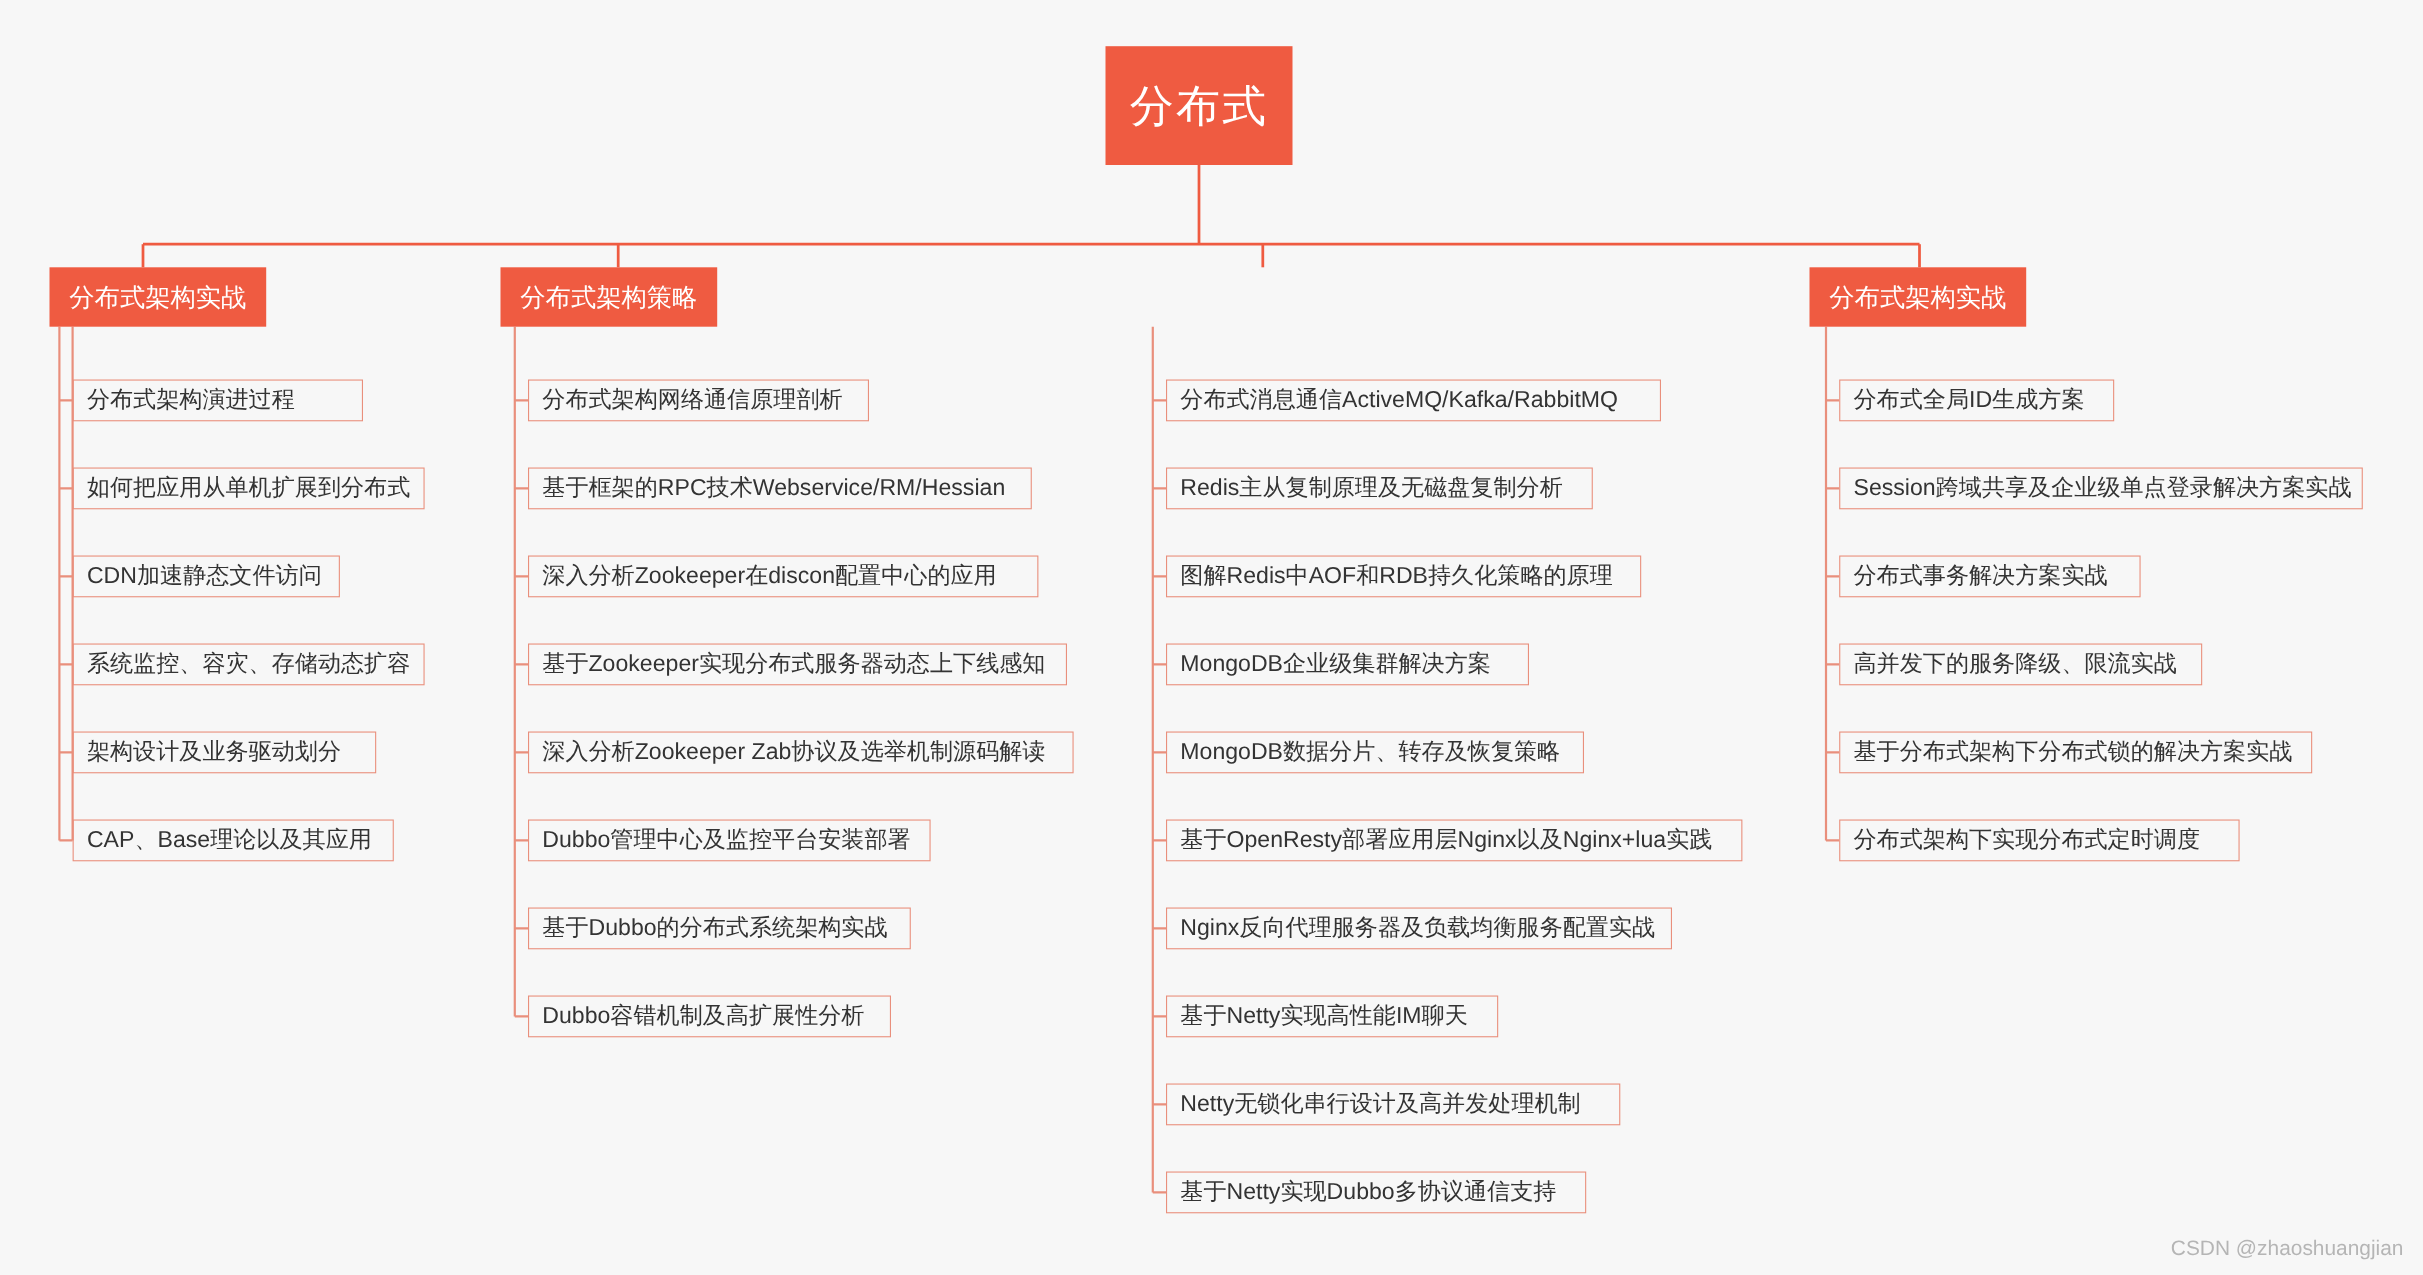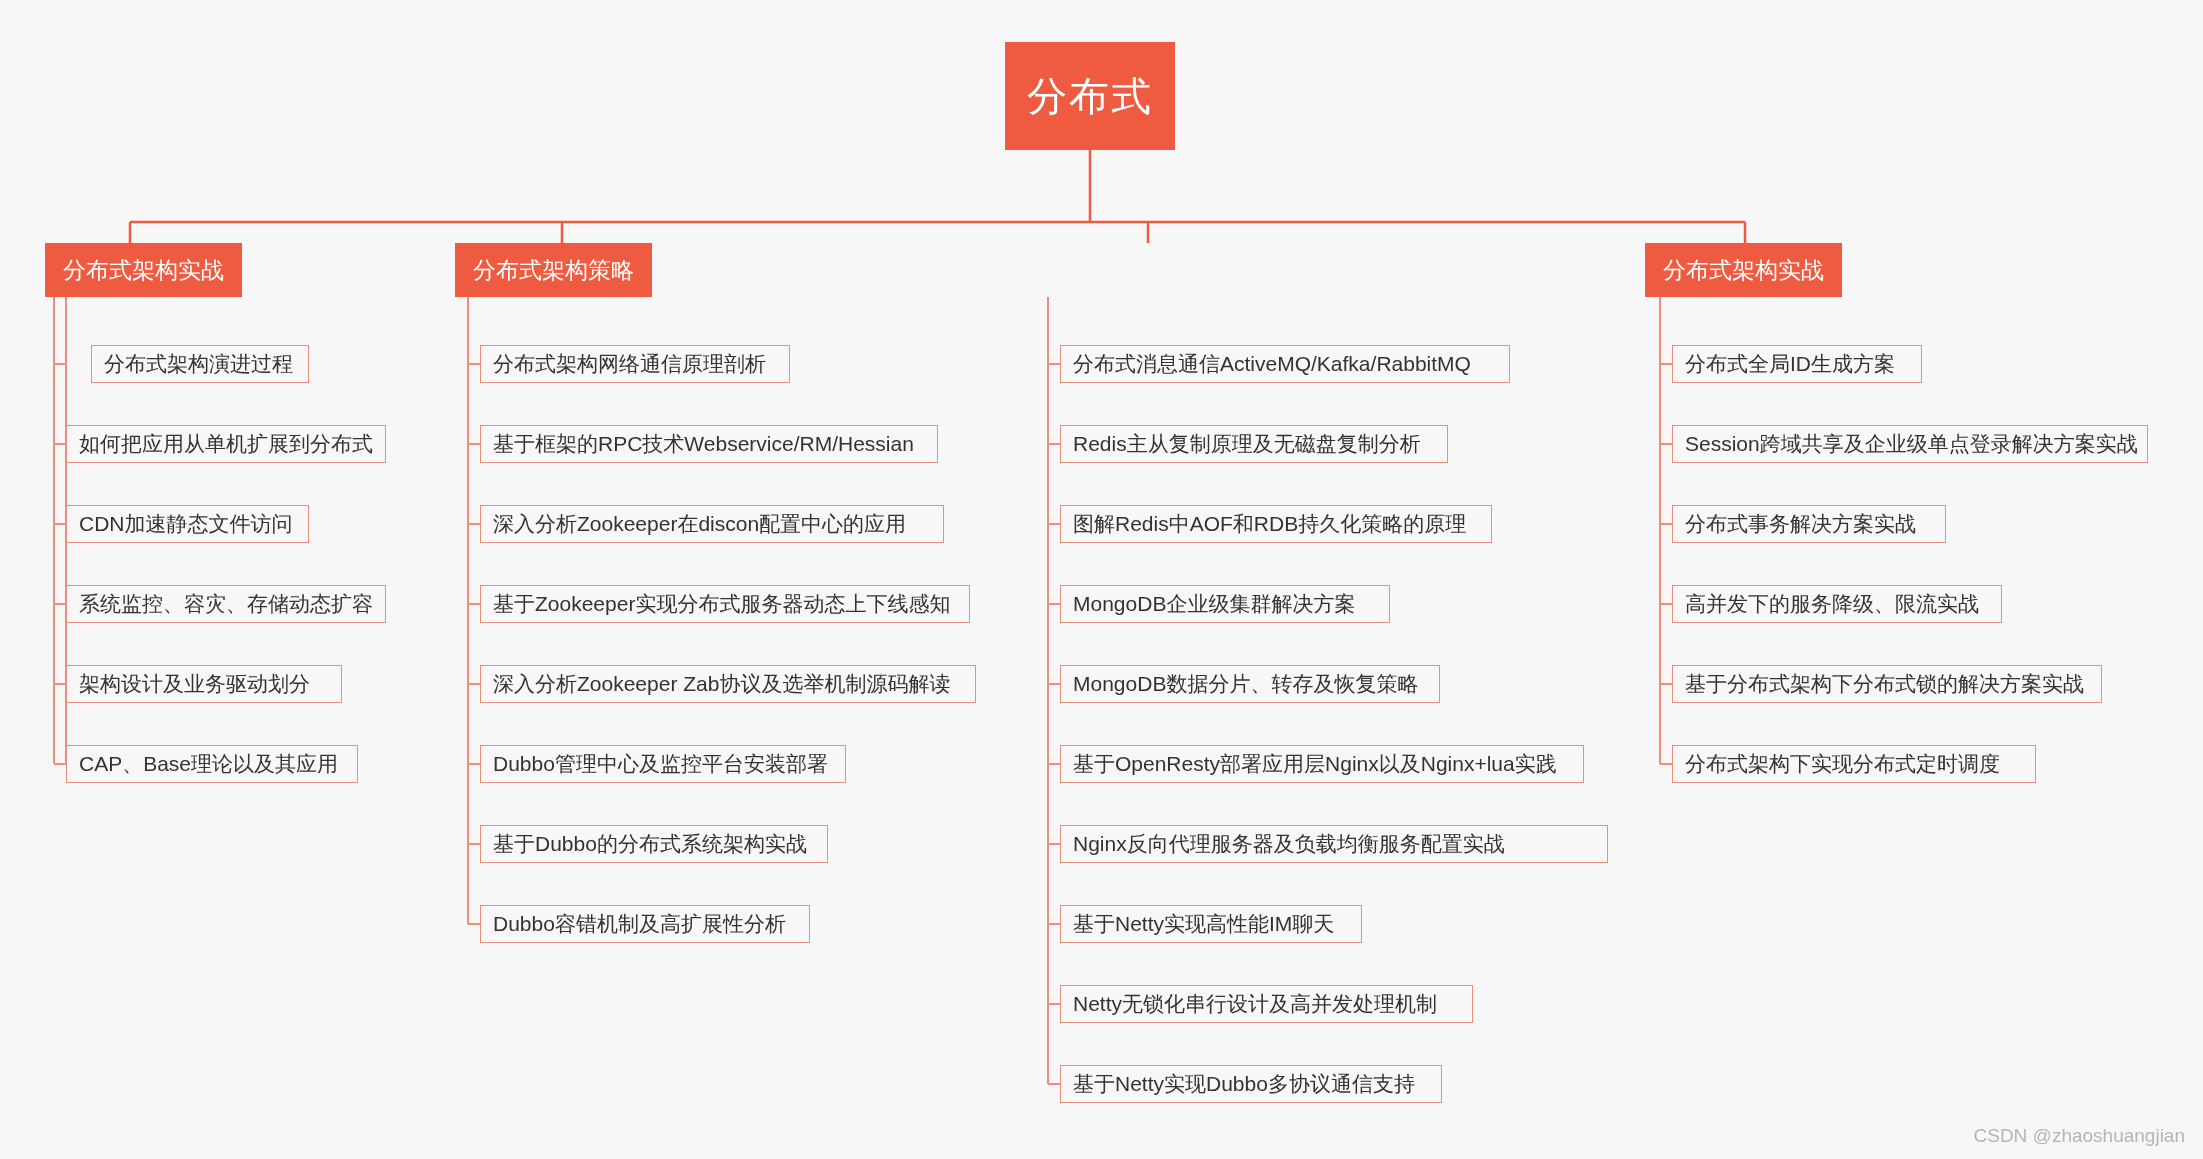--- a/index.html
+++ b/index.html
@@ -114,21 +114,21 @@
     <path d="M1660,364 L1672,364 M1660,444 L1672,444 M1660,524 L1672,524 M1660,604 L1672,604 M1660,684 L1672,684 M1660,764 L1672,764" stroke="#e98f7c" stroke-width="2" fill="none"></path>
   </svg>
 
   <div class="root-node">
     <span>分布式</span>
   </div>
 
   <div class="l1-node" style="left:45px; top:243px;">
     <span>分布式架构实战</span>
   </div>
-  <div class="leaf" style="left:66px; top:345px; width:218px;margin-left:25px;"><span>分布式架构演进过程</span></div>
+  <div class="leaf" style="left:66px; top:345px; width:264px;"><span>分布式架构演进过程</span></div>
   <div class="leaf" style="left:66px; top:425px; width:320px;"><span>如何把应用从单机扩展到分布式</span></div>
   <div class="leaf" style="left:66px; top:505px; width:243px;"><span>CDN加速静态文件访问</span></div>
   <div class="leaf" style="left:66px; top:585px; width:320px;"><span>系统监控、容灾、存储动态扩容</span></div>
   <div class="leaf" style="left:66px; top:665px; width:276px;"><span>架构设计及业务驱动划分</span></div>
   <div class="leaf" style="left:66px; top:745px; width:292px;"><span>CAP、Base理论以及其应用</span></div>
 
   <div class="l1-node" style="left:455px; top:243px;">
     <span>分布式架构策略</span>
   </div>
   <div class="leaf" style="left:480px; top:345px; width:310px;"><span>分布式架构网络通信原理剖析</span></div>
@@ -139,21 +139,21 @@
   <div class="leaf" style="left:480px; top:745px; width:366px;"><span>Dubbo管理中心及监控平台安装部署</span></div>
   <div class="leaf" style="left:480px; top:825px; width:348px;"><span>基于Dubbo的分布式系统架构实战</span></div>
   <div class="leaf" style="left:480px; top:905px; width:330px;"><span>Dubbo容错机制及高扩展性分析</span></div>
 
   <div class="leaf" style="left:1060px; top:345px; width:450px;"><span>分布式消息通信ActiveMQ/Kafka/RabbitMQ</span></div>
   <div class="leaf" style="left:1060px; top:425px; width:388px;"><span>Redis主从复制原理及无磁盘复制分析</span></div>
   <div class="leaf" style="left:1060px; top:505px; width:432px;"><span>图解Redis中AOF和RDB持久化策略的原理</span></div>
   <div class="leaf" style="left:1060px; top:585px; width:330px;"><span>MongoDB企业级集群解决方案</span></div>
   <div class="leaf" style="left:1060px; top:665px; width:380px;"><span>MongoDB数据分片、转存及恢复策略</span></div>
   <div class="leaf" style="left:1060px; top:745px; width:524px;"><span>基于OpenResty部署应用层Nginx以及Nginx+lua实践</span></div>
-  <div class="leaf" style="left:1060px; top:825px; width:548px;"><span>Nginx反向代理服务器及负载均衡服务配置实战</span></div>
+  <div class="leaf" style="left:1060px; top:825px; width:460px;"><span>Nginx反向代理服务器及负载均衡服务配置实战</span></div>
   <div class="leaf" style="left:1060px; top:905px; width:302px;"><span>基于Netty实现高性能IM聊天</span></div>
   <div class="leaf" style="left:1060px; top:985px; width:413px;"><span>Netty无锁化串行设计及高并发处理机制</span></div>
   <div class="leaf" style="left:1060px; top:1065px; width:382px;"><span>基于Netty实现Dubbo多协议通信支持</span></div>
 
   <div class="l1-node" style="left:1645px; top:243px;">
     <span>分布式架构实战</span>
   </div>
   <div class="leaf" style="left:1672px; top:345px; width:250px;"><span>分布式全局ID生成方案</span></div>
   <div class="leaf" style="left:1672px; top:425px; width:476px;"><span>Session跨域共享及企业级单点登录解决方案实战</span></div>
   <div class="leaf" style="left:1672px; top:505px; width:274px;"><span>分布式事务解决方案实战</span></div>

